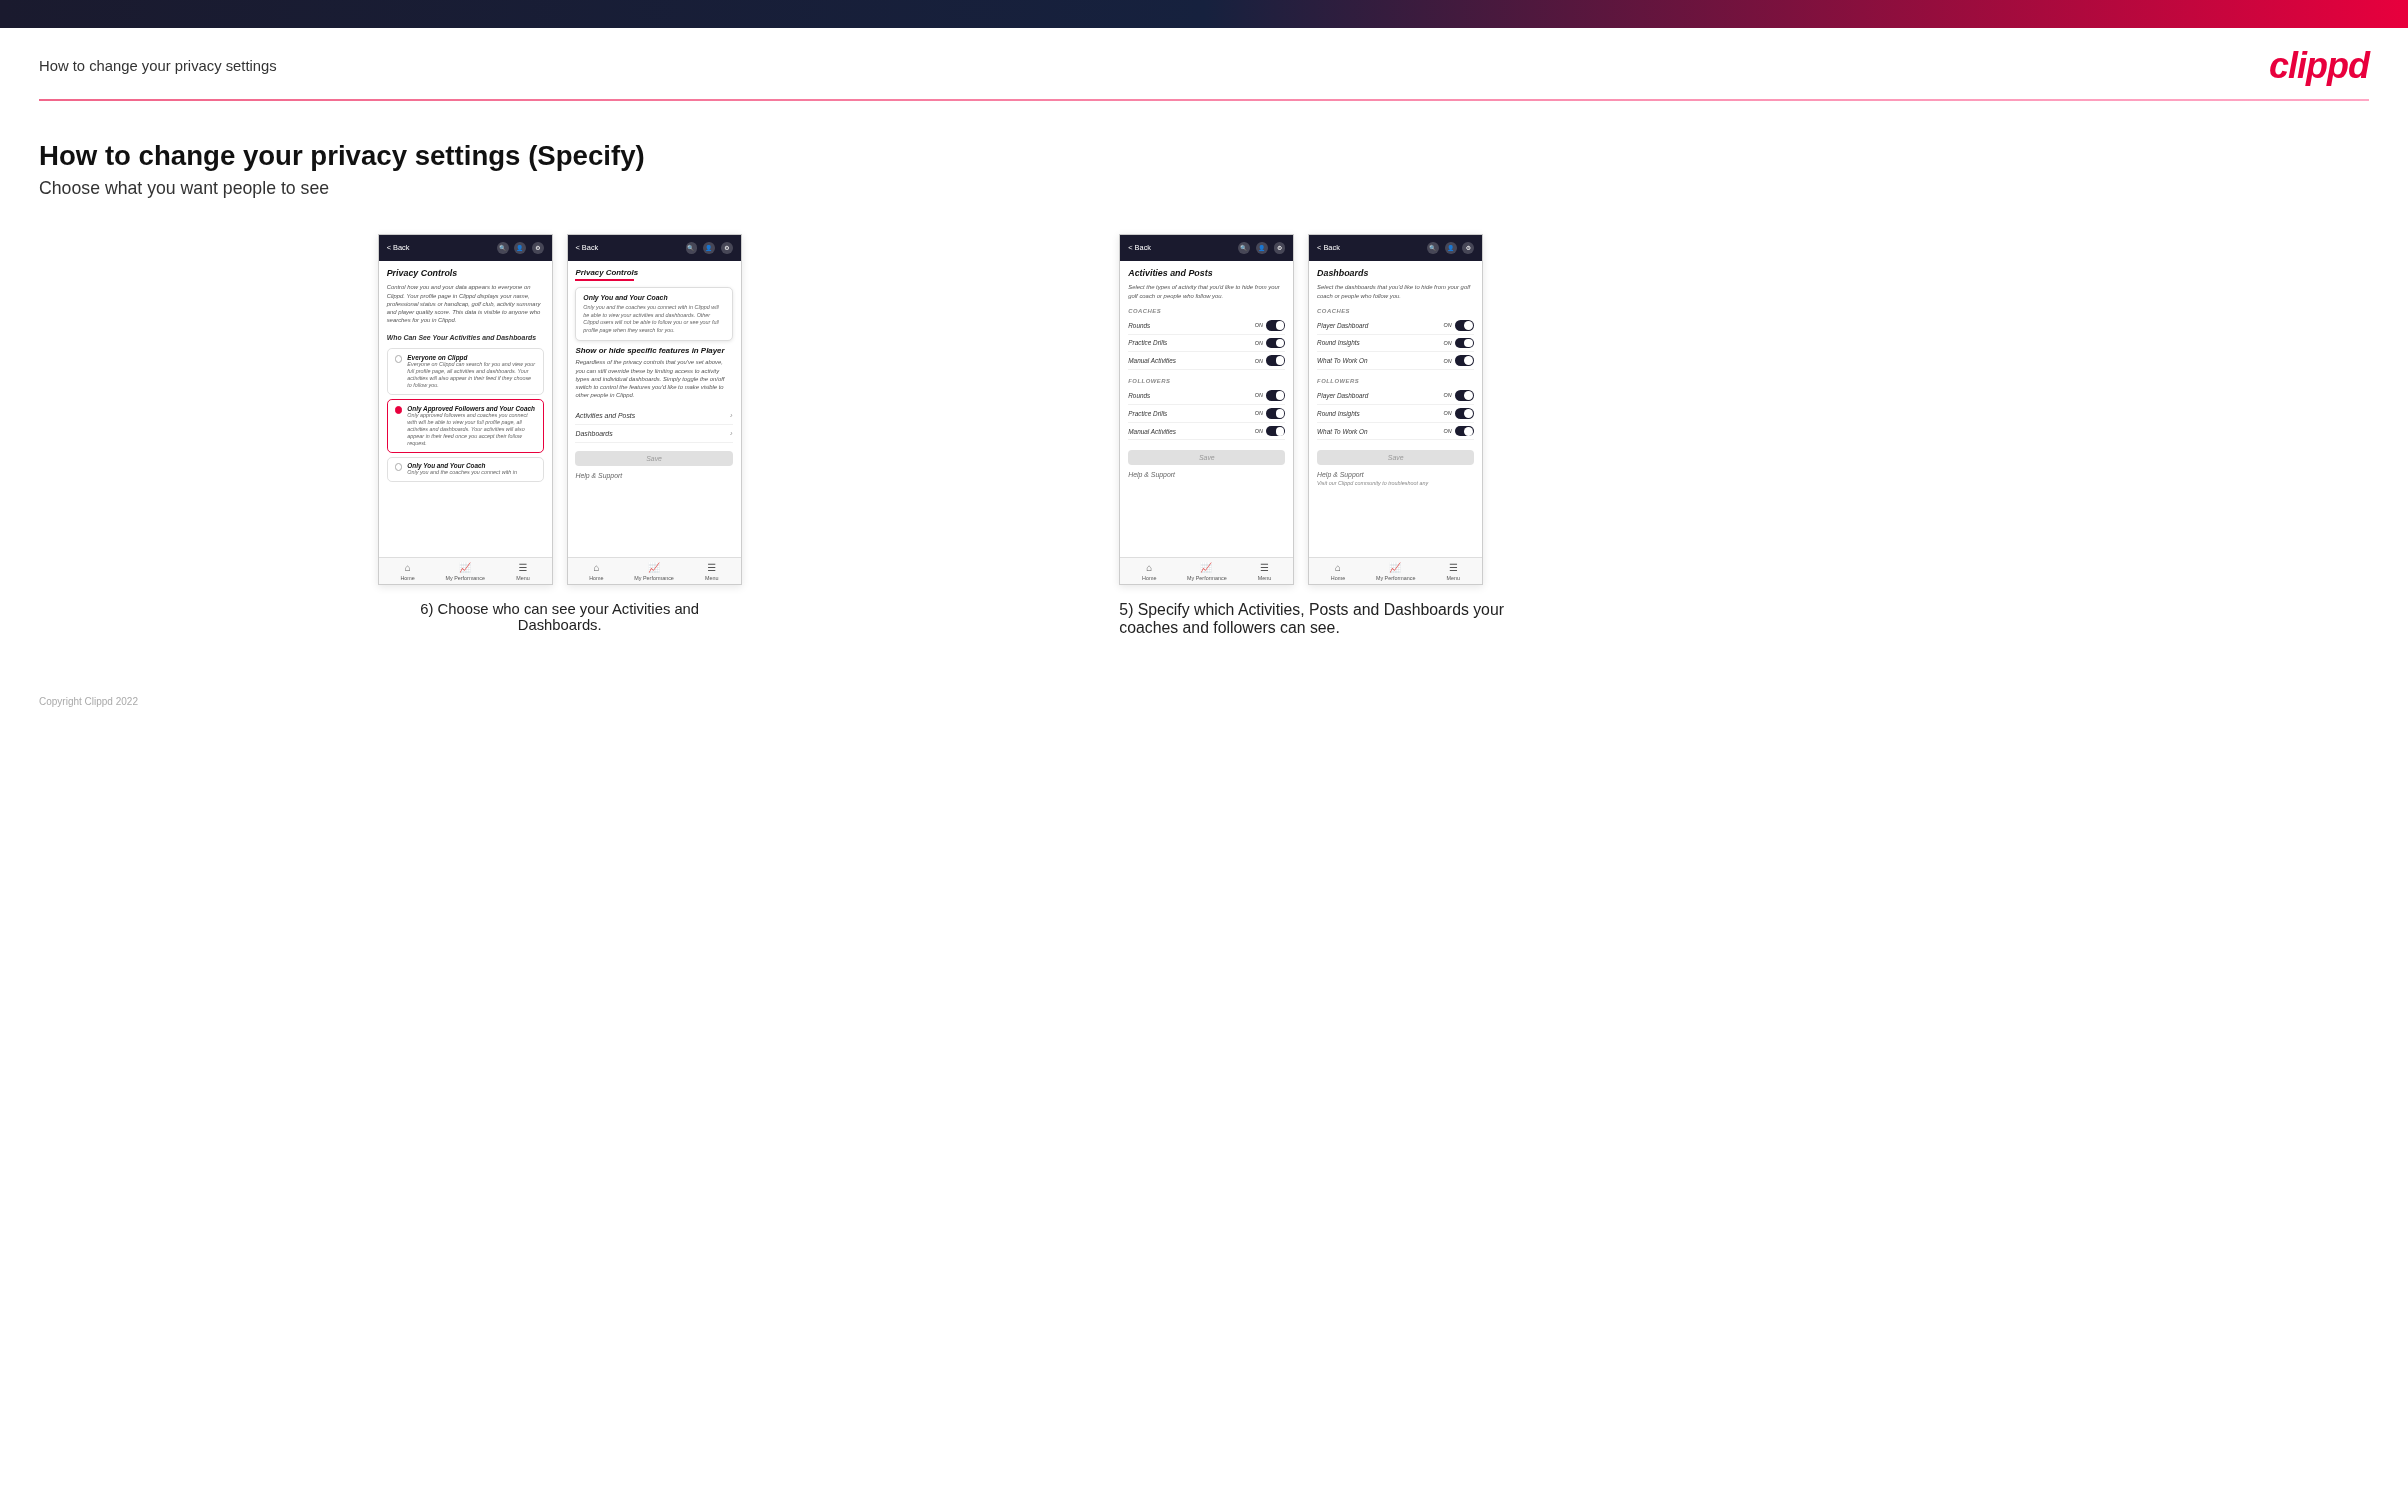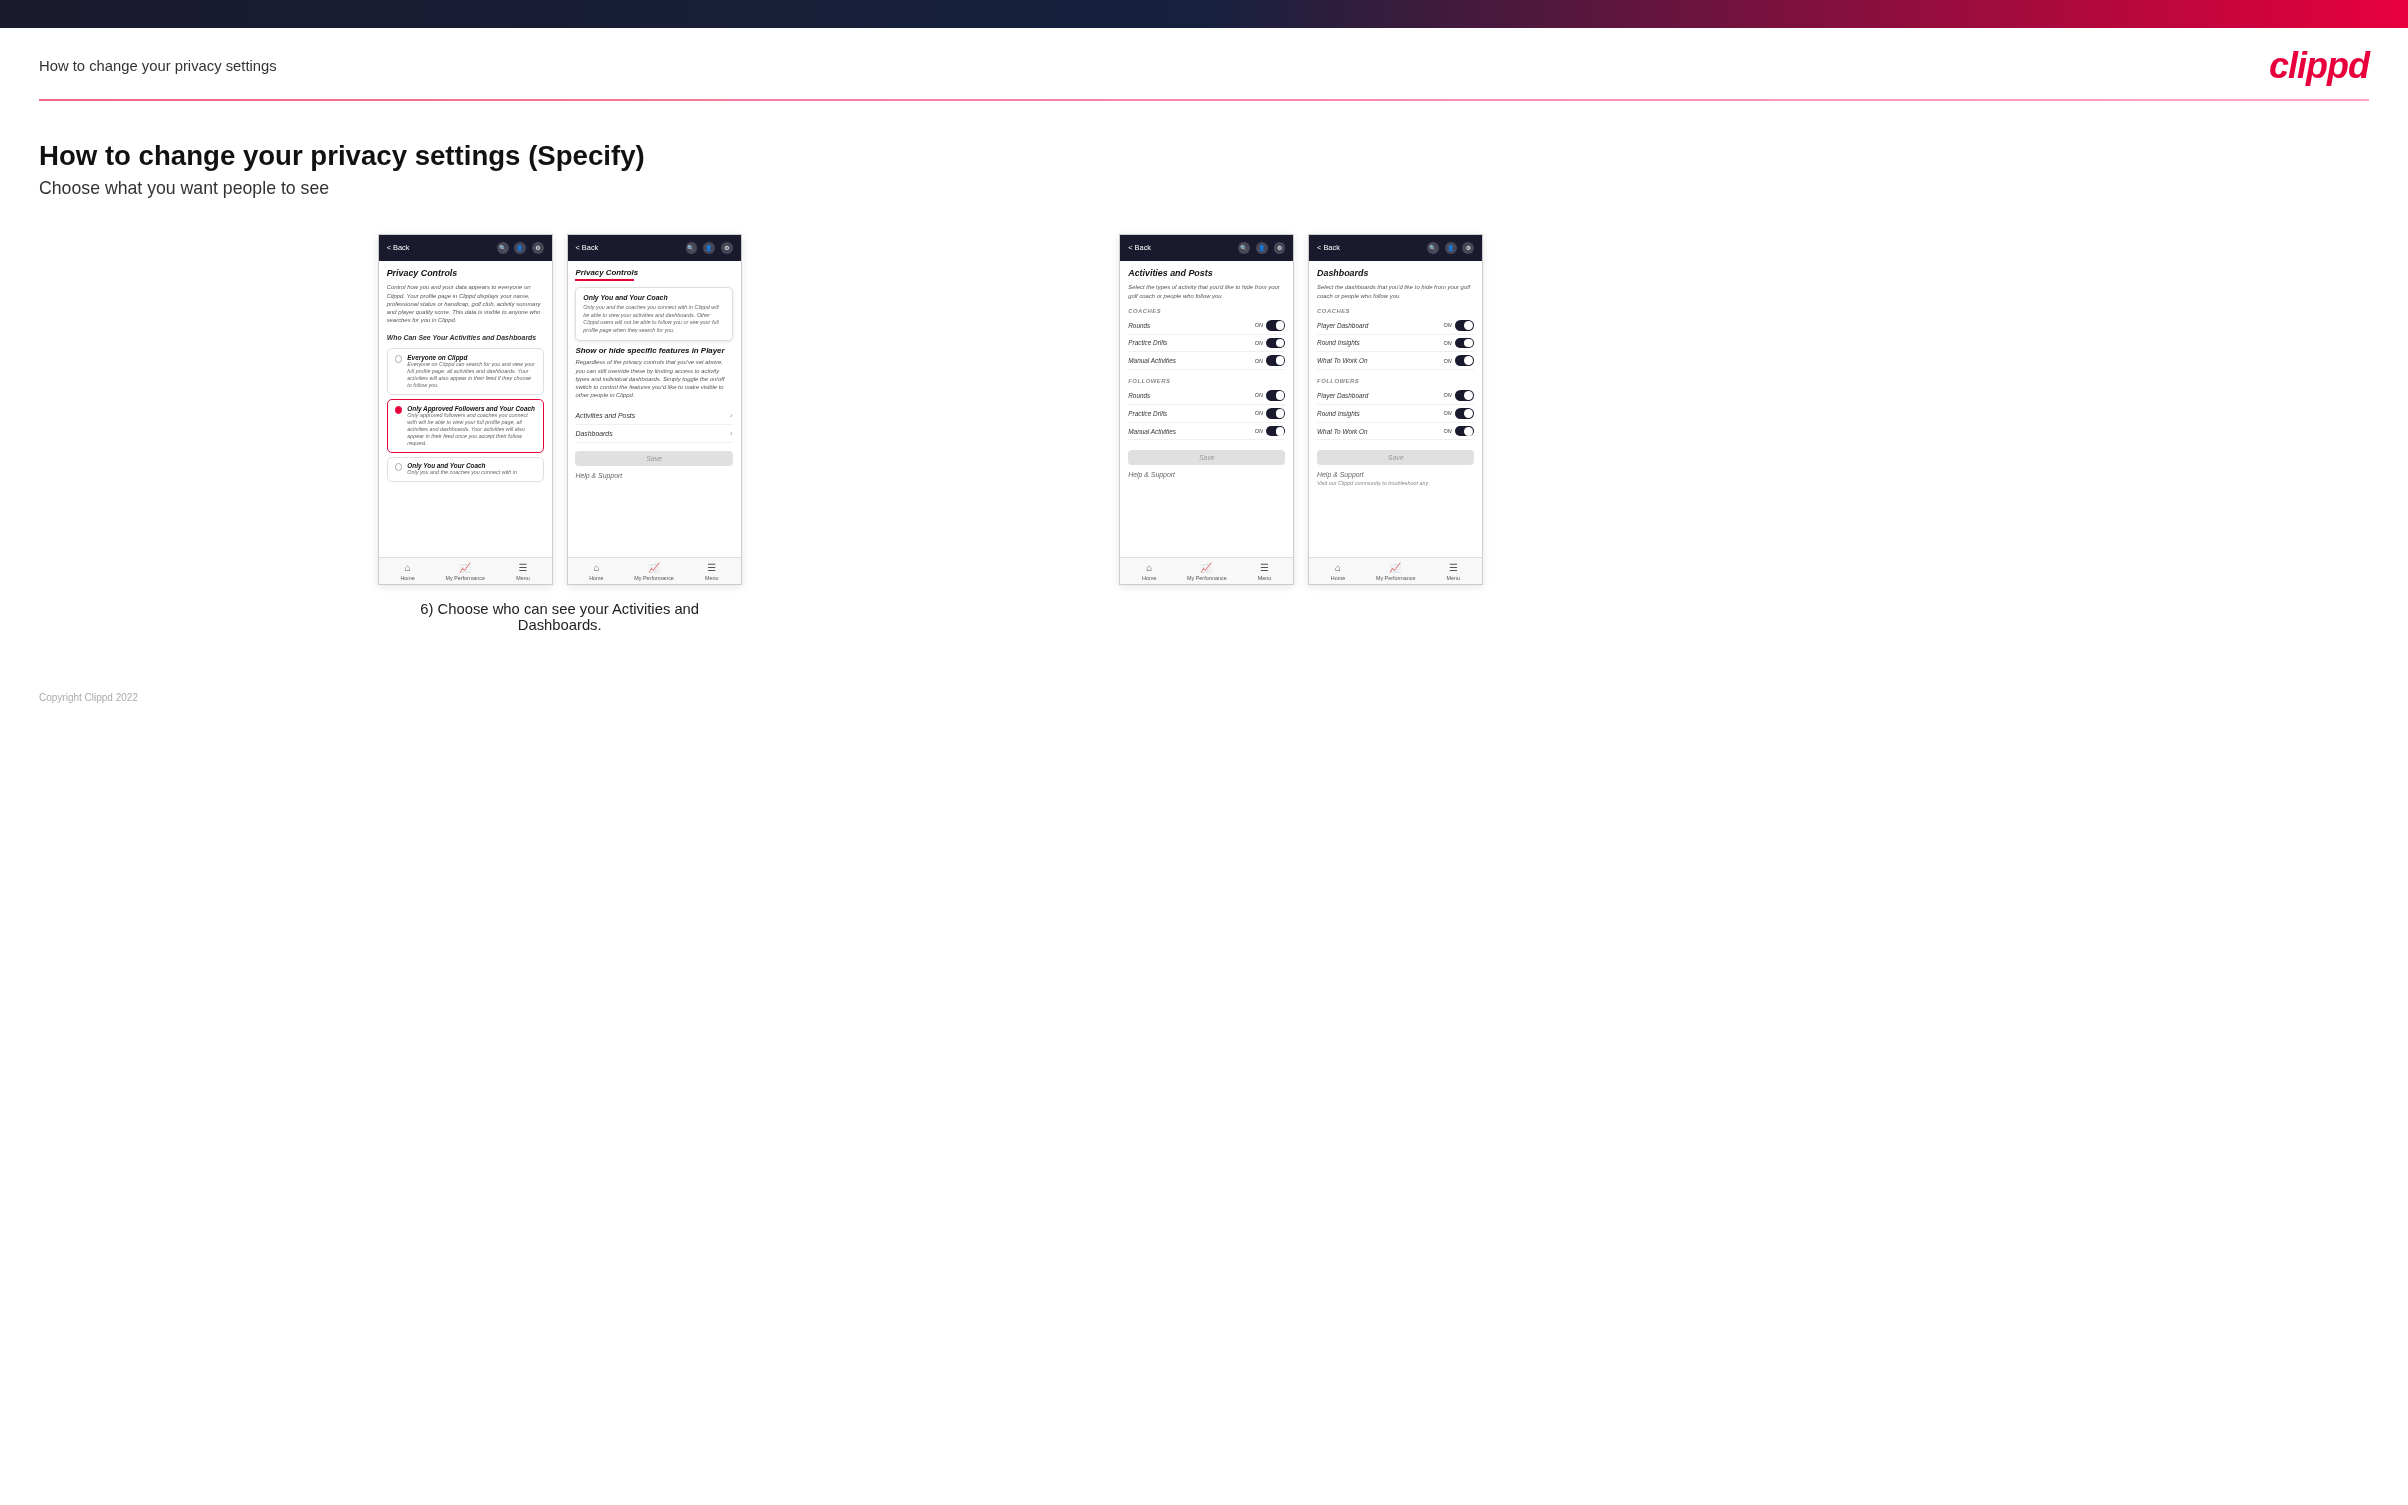--- a/index.html
+++ b/index.html
@@ -613,20 +613,21 @@
             </div>
             <div class="mobile-tab-item">
               <span class="mobile-tab-icon">☰</span>
               <span class="mobile-tab-label">Menu</span>
             </div>
           </div>
         </div>
 
       </div>
 
+      <div class="caption-left">5) Specify which Activities, Posts and Dashboards your  coaches and followers can see.</div>
     </div>
 
   </div>
 </div>
 
 <div class="footer">
   <span>Copyright Clippd 2022</span>
 </div>
 
 

